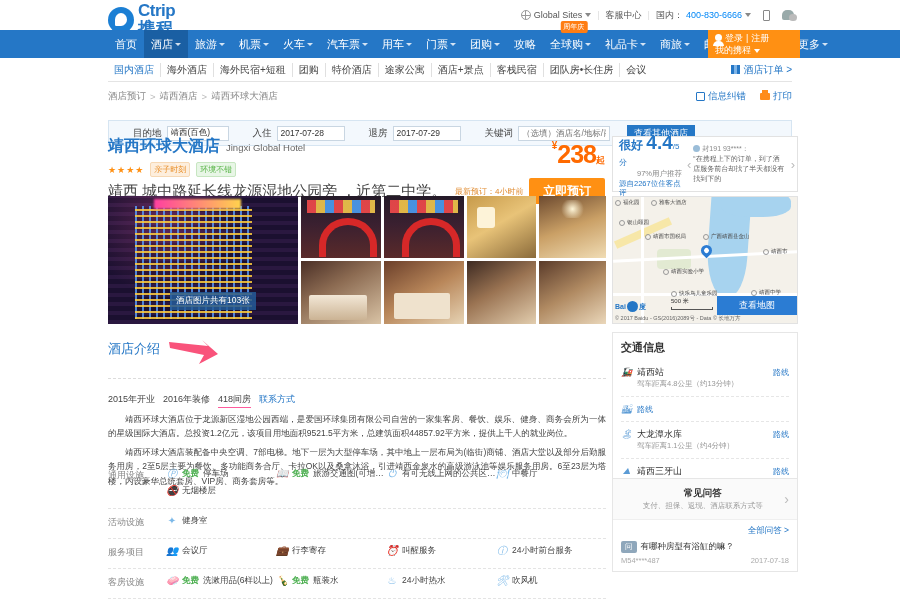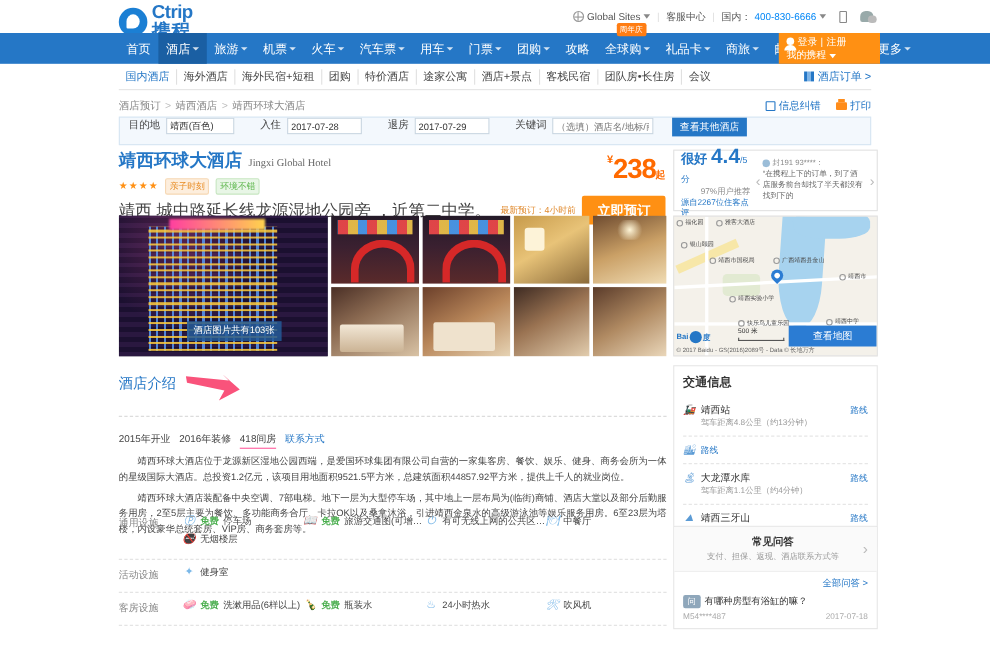--- a/index.html
+++ b/index.html
@@ -97,41 +97,41 @@
   .crumbs span { white-space:nowrap; }
   .crumb-sep { margin:0 4px; color:#bbb; }
   .crumbs .tools { margin-left:auto; display:flex; gap:14px; color:#2577c6; align-items:center;}
   .crumbs .tools .t { display:flex; gap:3px; align-items:center;}
   .pen-ico{display:inline-block;width:9px;height:9px;border:1px solid #2577c6;border-radius:1px;position:relative;}
   .print-ico{display:inline-block;width:10px;height:7px;background:#ff8c1a;border-radius:1px;position:relative;}
   .print-ico:after{content:"";position:absolute;left:2px;top:-3px;width:6px;height:3px;background:#ff8c1a;}
 
   
   .searchbar {
-    position:absolute; left:108px; top:106px; width:684px; height:26px;
+    position:absolute; left:108px; top:120px; width:684px; height:26px;
     background:#f3f8fd; border:1px solid #d6e5f2;
-    display:flex; align-items:flex-start; padding-left:8px; gap:5px; font-size:9.5px; color:#444;
+    display:flex; align-items:center; padding-left:24px; gap:5px; font-size:9.5px; color:#444;
   }
   .sf-label{ white-space:nowrap; }
   .sf-input {
     height:15px; border:1px solid #c9d6e2; background:#fff;
     font-size:8.5px; padding:0 3px; color:#333; font-family:"Liberation Sans",sans-serif;
   }
   .sf-dest{width:62px;} .sf-date{width:68px;} .sf-kw{width:92px;}
   .sf-gap { width:14px; }
   .sf-btn {
     margin-left:12px; height:17px; background:#2577c6; color:#fff; border:none;
     font-size:9px; padding:0 7px; cursor:pointer; font-family:Liberation Serif, serif;
   }
 
   
   .hotel-head { position:absolute; left:108px; top:136px; width:500px; }
   .h-title-row { display:flex; align-items:baseline; gap:6px; }
   .h-name { font-size:16px; font-weight:bold; color:#2577c6; }
-  .h-name-en { font-size:9.5px; color:#666;font-family:Liberation Serif, serif; }
+  .h-name-en { font-size:9.5px; color:#666; }
   .h-stars { display:flex; align-items:center; gap:6px; margin-top:5px; }
   .stars { color:#ff9013; font-size:9px; letter-spacing:1px; }
   .h-tag { font-size:8px; padding:1px 3px; border-radius:2px; }
   .tag-orange { background:#fdeedd; color:#e88b22; border:1px solid #f6d8b4; }
   .tag-green { background:#e8f6e6; color:#5bb54a; border:1px solid #c7e6c1; }
   .h-addr { font-size:15px; color:#444; margin-top:5px; }
   .h-icons { display:flex; align-items:center; gap:9px; margin-top:7px; font-size:9px; }
   .h-icons .map-link { color:#2577c6; }
   .ico-c { width:13px; height:13px; display:inline-block; position:relative; }
   .wifi-ico { color:#7bb8e8; font-size:11px; line-height:1;}
@@ -662,20 +662,41 @@
     <div class="f-row">
       <div class="f-cat">活动设施</div>
       <div class="f-items">
         <div class="f-item">
             <i class="f-ico">✦</i>
             <span>健身室</span>
           </div>
       </div>
     </div>
 
+    <div class="f-row">
+      <div class="f-cat">服务项目</div>
+      <div class="f-items">
+        <div class="f-item">
+            <i class="f-ico">👥</i>
+            <span>会议厅</span>
+          </div>
+        <div class="f-item">
+            <i class="f-ico">💼</i>
+            <span>行李寄存</span>
+          </div>
+        <div class="f-item">
+            <i class="f-ico">⏰</i>
+            <span>叫醒服务</span>
+          </div>
+        <div class="f-item">
+            <i class="f-ico">ⓘ</i>
+            <span>24小时前台服务</span>
+          </div>
+      </div>
+    </div>
 
     <div class="f-row">
       <div class="f-cat">客房设施</div>
       <div class="f-items">
         <div class="f-item">
             <i class="f-ico">🧼</i>
             <span class="f-free">免费</span>
             <span>洗漱用品(6样以上)</span>
           </div>
         <div class="f-item">

